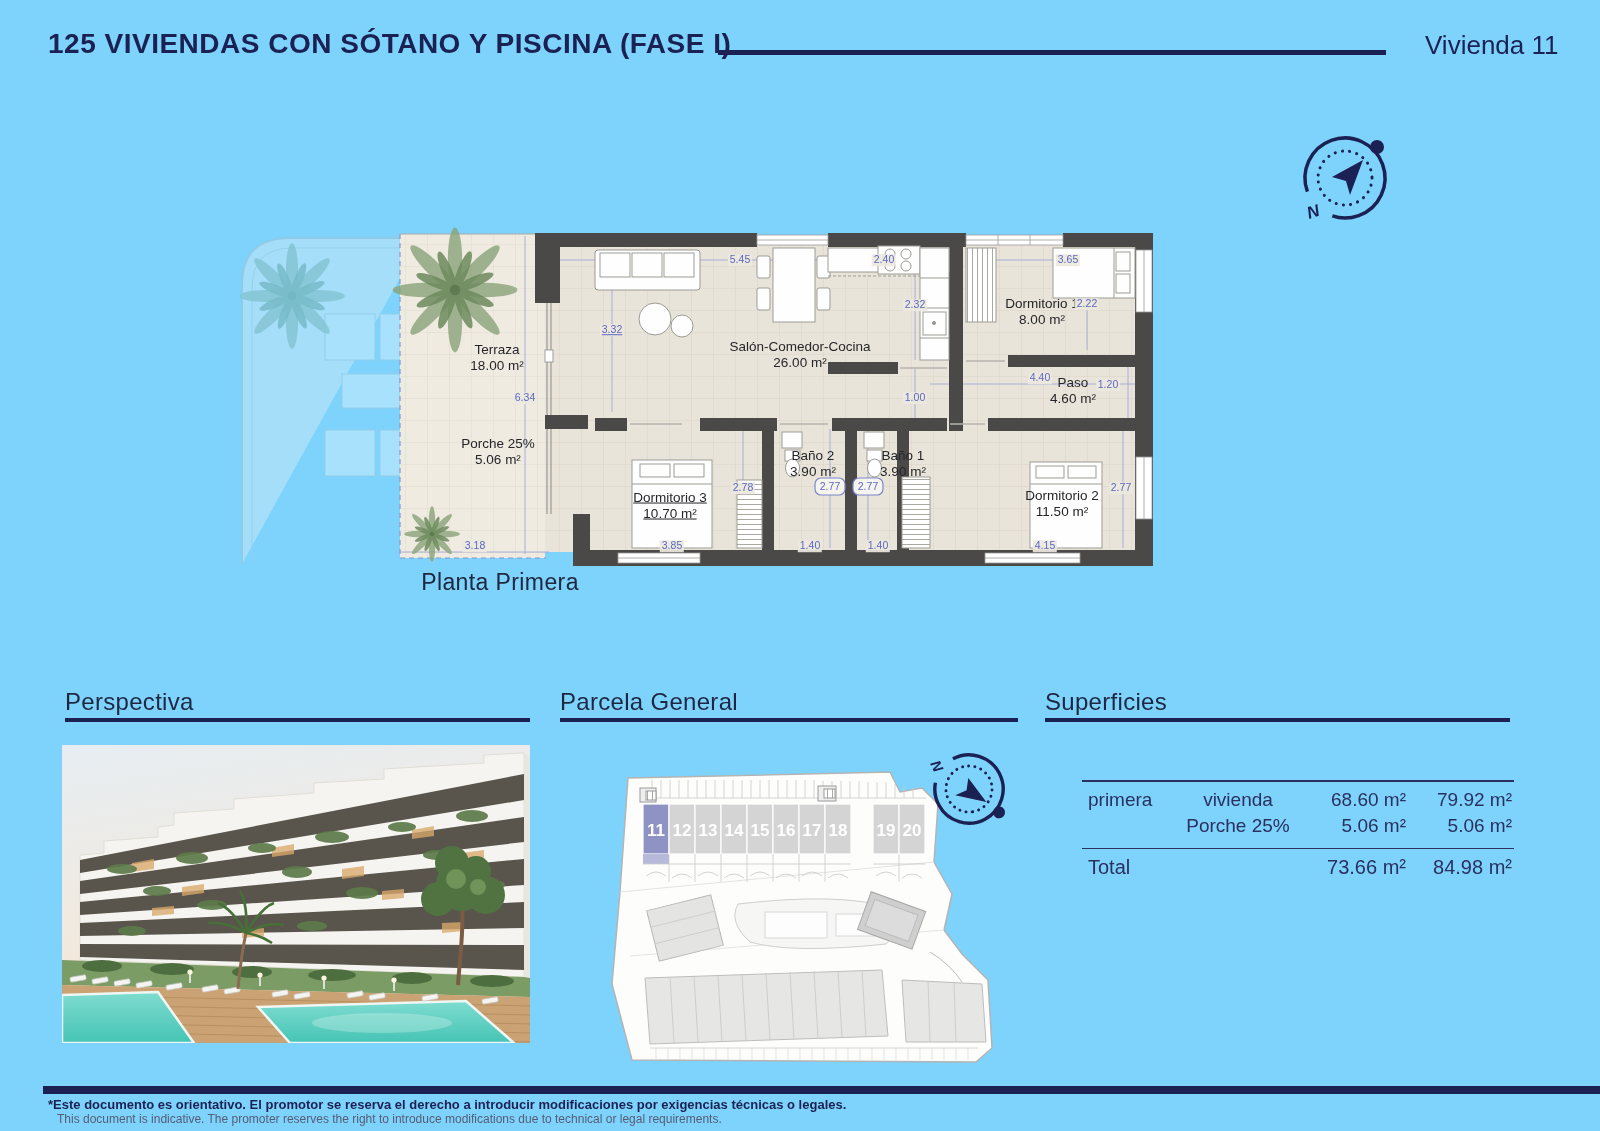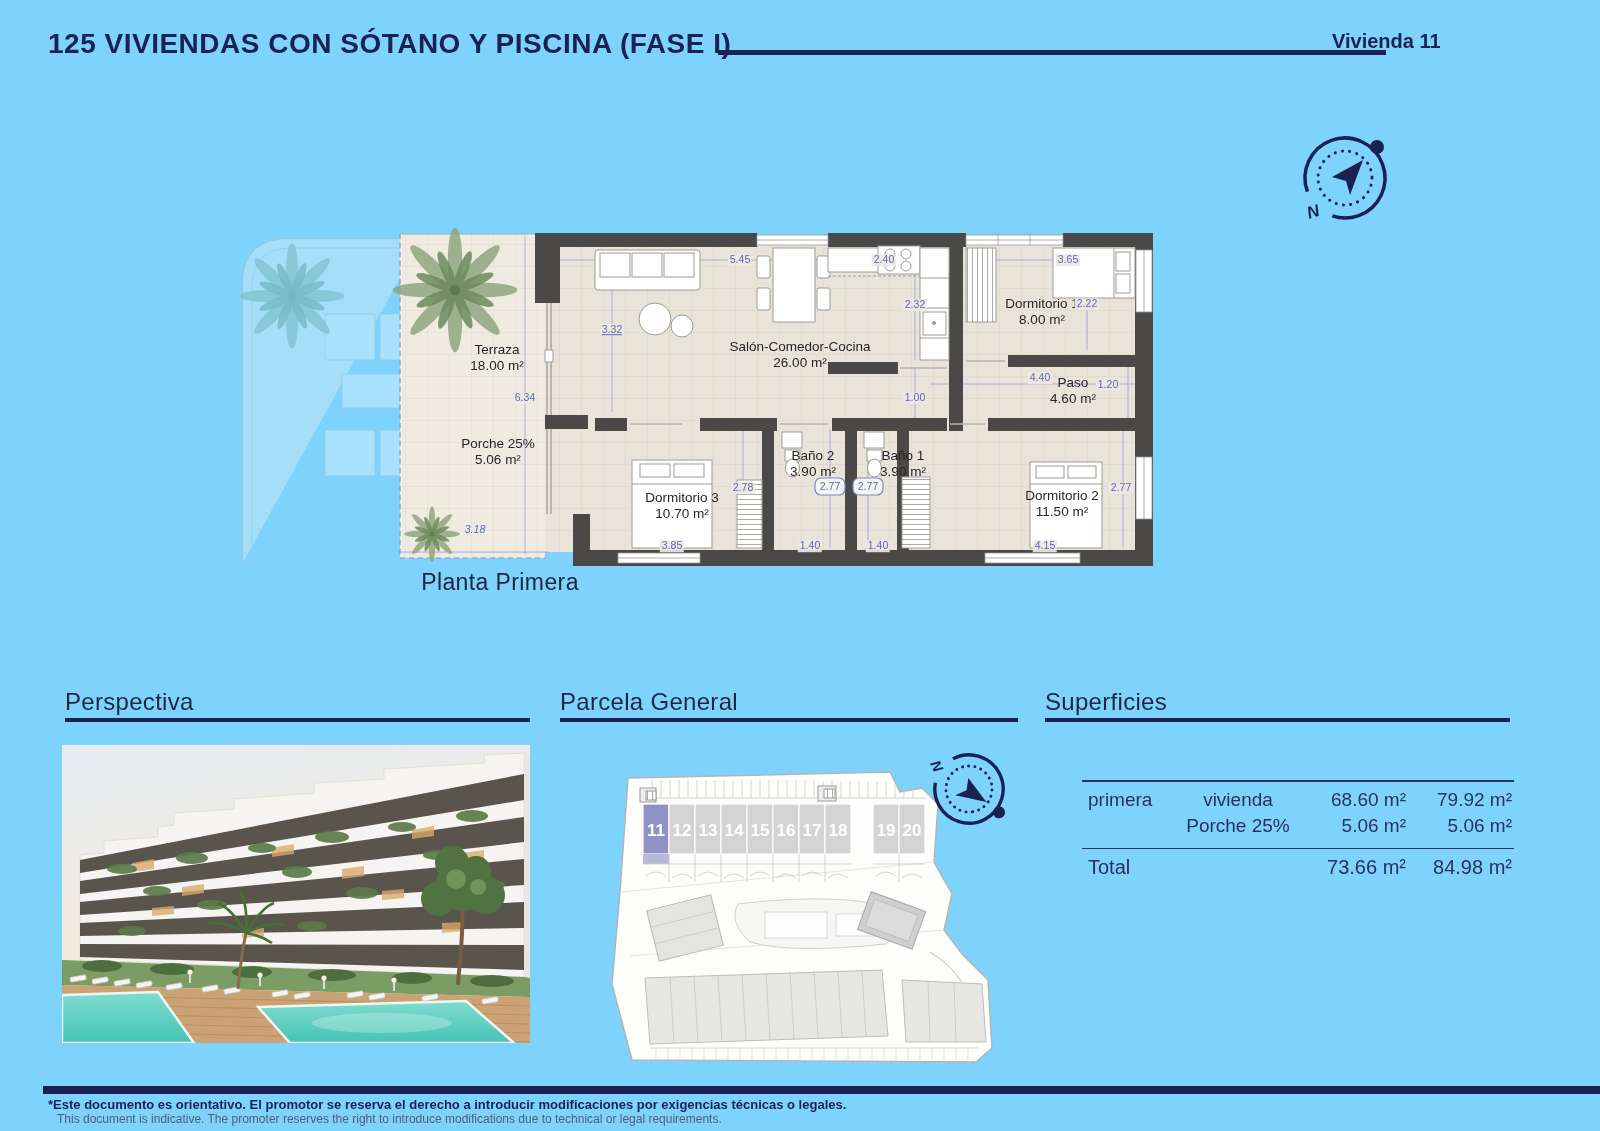--- a/index.html
+++ b/index.html
@@ -3,21 +3,21 @@
 <meta charset="utf-8">
 <style>
   html,body{margin:0;padding:0;background:#ffffff;}
   .page{position:relative;width:1600px;height:1131px;background:#7dd3fc;overflow:hidden;
         font-family:"Liberation Sans", sans-serif;}
 
   
   .title{position:absolute;left:48px;top:28px;font-size:28px;font-weight:700;
          color:#1b2153;letter-spacing:.5px;white-space:nowrap;}
   .title-rule{position:absolute;left:718px;top:50px;width:668px;height:5px;background:#1b2153;}
-  .unit-label{position:absolute;left:1332px;top:30px;font-size:20px;font-weight:700;color:#1b2153;}
+  .unit-label{position:absolute;left:1425px;top:30px;font-size:26px;font-weight:400;color:#1b2153;}
 
   
   .compass-top{position:absolute;left:1297px;top:130px;}
   .compass-site{position:absolute;left:928px;top:748px;}
 
   
   .plan{position:absolute;left:230px;top:222px;width:950px;height:352px;}
   .plan svg{position:absolute;left:0;top:0;}
   .room{position:absolute;transform:translate(-50%,-50%);text-align:center;color:#26262a;
         font-size:13.5px;line-height:1.22;white-space:nowrap;}
@@ -259,42 +259,42 @@
     <div class="room" style="left:268px;top:230px;">
       <span>Porche 25%</span><br><span>5.06 m²</span></div>
     <div class="room" style="left:570px;top:133px;">
       <span>Salón-Comedor-Cocina</span><br><span>26.00 m²</span></div>
     <div class="room" style="left:812px;top:90px;">
       <span>Dormitorio 1</span><br><span>8.00 m²</span></div>
     <div class="room" style="left:843px;top:169px;">
       <span>Paso</span><br><span>4.60 m²</span></div>
     <div class="room" style="left:832px;top:282px;">
       <span>Dormitorio 2</span><br><span>11.50 m²</span></div>
-    <div class="room" style="left:452px;top:284px;">
+    <div class="room" style="left:440px;top:284px;text-decoration:underline;">
       <span>Dormitorio 3</span><br><span>10.70 m²</span></div>
     <div class="room" style="left:583px;top:242px;">
       <span>Baño 2</span><br><span>3.90 m²</span></div>
     <div class="room" style="left:673px;top:242px;">
       <span>Baño 1</span><br><span>3.90 m²</span></div>
 
     <span class="dim" style="left:510px;top:38px;">5.45</span>
     <span class="dim" style="left:654px;top:38px;">2.40</span>
     <span class="dim" style="left:838px;top:38px;">3.65</span>
     <span class="dim" style="left:382px;top:108px;text-decoration:underline;">3.32</span>
     <span class="dim" style="left:685px;top:83px;">2.32</span>
     <span class="dim" style="left:857px;top:82px;">2.22</span>
     <span class="dim" style="left:295px;top:176px;">6.34</span>
     <span class="dim" style="left:685px;top:176px;">1.00</span>
     <span class="dim" style="left:810px;top:156px;">4.40</span>
     <span class="dim" style="left:878px;top:163px;">1.20</span>
     <span class="dim" style="left:513px;top:266px;">2.78</span>
     <span class="dim noBg" style="left:600px;top:265px;">2.77</span>
     <span class="dim noBg" style="left:638px;top:265px;">2.77</span>
     <span class="dim" style="left:891px;top:266px;">2.77</span>
-    <span class="dim" style="left:245px;top:308px;font-style:italic;">3.18</span>
+    <span class="dim" style="left:245px;top:324px;">3.18</span>
     <span class="dim" style="left:442px;top:324px;">3.85</span>
     <span class="dim" style="left:580px;top:324px;">1.40</span>
     <span class="dim" style="left:648px;top:324px;">1.40</span>
     <span class="dim" style="left:815px;top:324px;">4.15</span>
   </div>
 
   <div class="plan-caption">Planta Primera</div>
 
   <div class="section-h" style="left:65px;top:688px;">Perspectiva</div>
   <div class="section-rule" style="left:65px;top:718px;width:465px;"></div>

